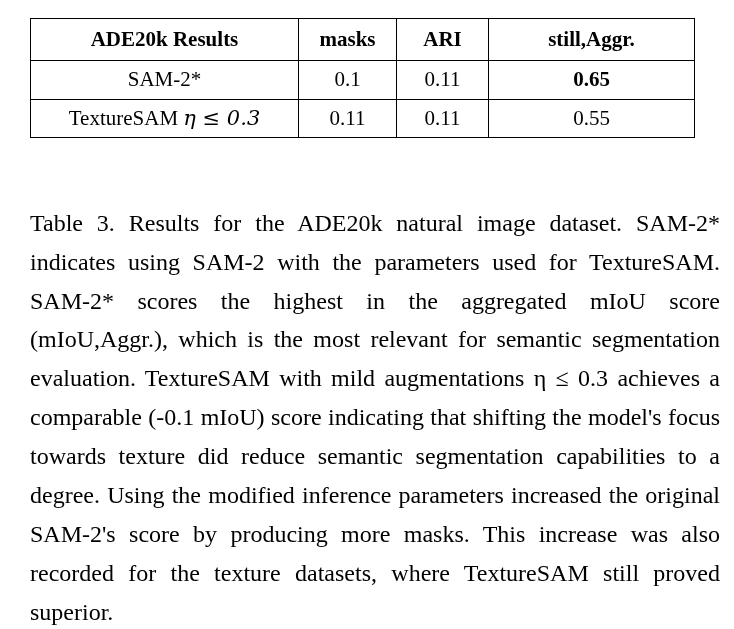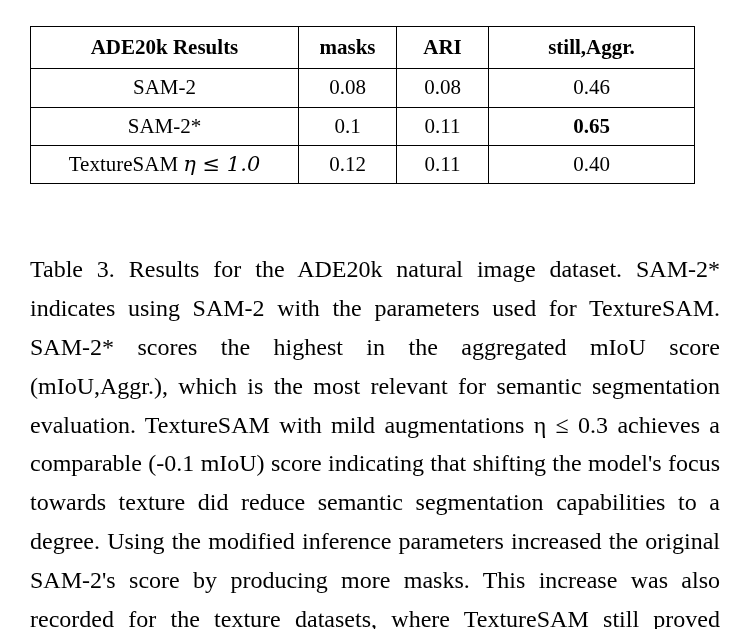--- a/index.html
+++ b/index.html
@@ -12,21 +12,21 @@
     height: 629px;
     font-family: "Liberation Serif", "DejaVu Serif", serif;
     color: #000000;
     position: relative;
     overflow: hidden;
   }
   .page {
     width: 650px;
     height: 629px;
     box-sizing: border-box;
-    padding: 26px 26px 0 30px;
+    padding: 18px 26px 0 30px;
   }
   table.results {
     border-collapse: collapse;
     margin: 0 auto;
     width: 664px;
     table-layout: fixed;
   }
   table.results th,
   table.results td {
     border: 1px solid #000000;
@@ -76,35 +76,29 @@
     <thead>
       <tr>
         <th>ADE20k Results</th>
         <th>masks</th>
         <th>ARI</th>
         <th>still,Aggr.</th>
       </tr>
     </thead>
     <tbody>
       <tr>
-        <td><span>SAM-2</span><span class="eta nowrap"></span></td>
-        <td>0.08</td>
-        <td>0.08</td>
-        <td>0.46</td>
-      </tr>
-      <tr>
         <td><span>SAM-2*</span><span class="eta nowrap"></span></td>
         <td>0.1</td>
         <td>0.11</td>
         <td class="bold">0.65</td>
       </tr>
       <tr>
-        <td><span>TextureSAM</span>&nbsp;<span class="eta nowrap">η ≤ 1.0</span></td>
-        <td>0.12</td>
+        <td><span>TextureSAM</span>&nbsp;<span class="eta nowrap">η ≤ 0.3</span></td>
         <td>0.11</td>
-        <td>0.40</td>
+        <td>0.11</td>
+        <td>0.55</td>
       </tr>
     </tbody>
   </table>
 
   <p class="caption">Table 3. Results for the ADE20k natural image dataset. SAM-2* indicates using SAM-2 with the parameters used for TextureSAM. SAM-2* scores the highest in the aggregated mIoU score (mIoU,Aggr.), which is the most relevant for semantic segmentation evaluation. TextureSAM with mild augmentations η ≤ 0.3 achieves a comparable (-0.1 mIoU) score indicating that shifting the model's focus towards texture did reduce semantic segmentation capabilities to a degree. Using the modified inference parameters increased the original SAM-2's score by producing more masks. This increase was also recorded for the texture datasets, where TextureSAM still proved superior.</p>
 
 </div>
 
 </body></html>

